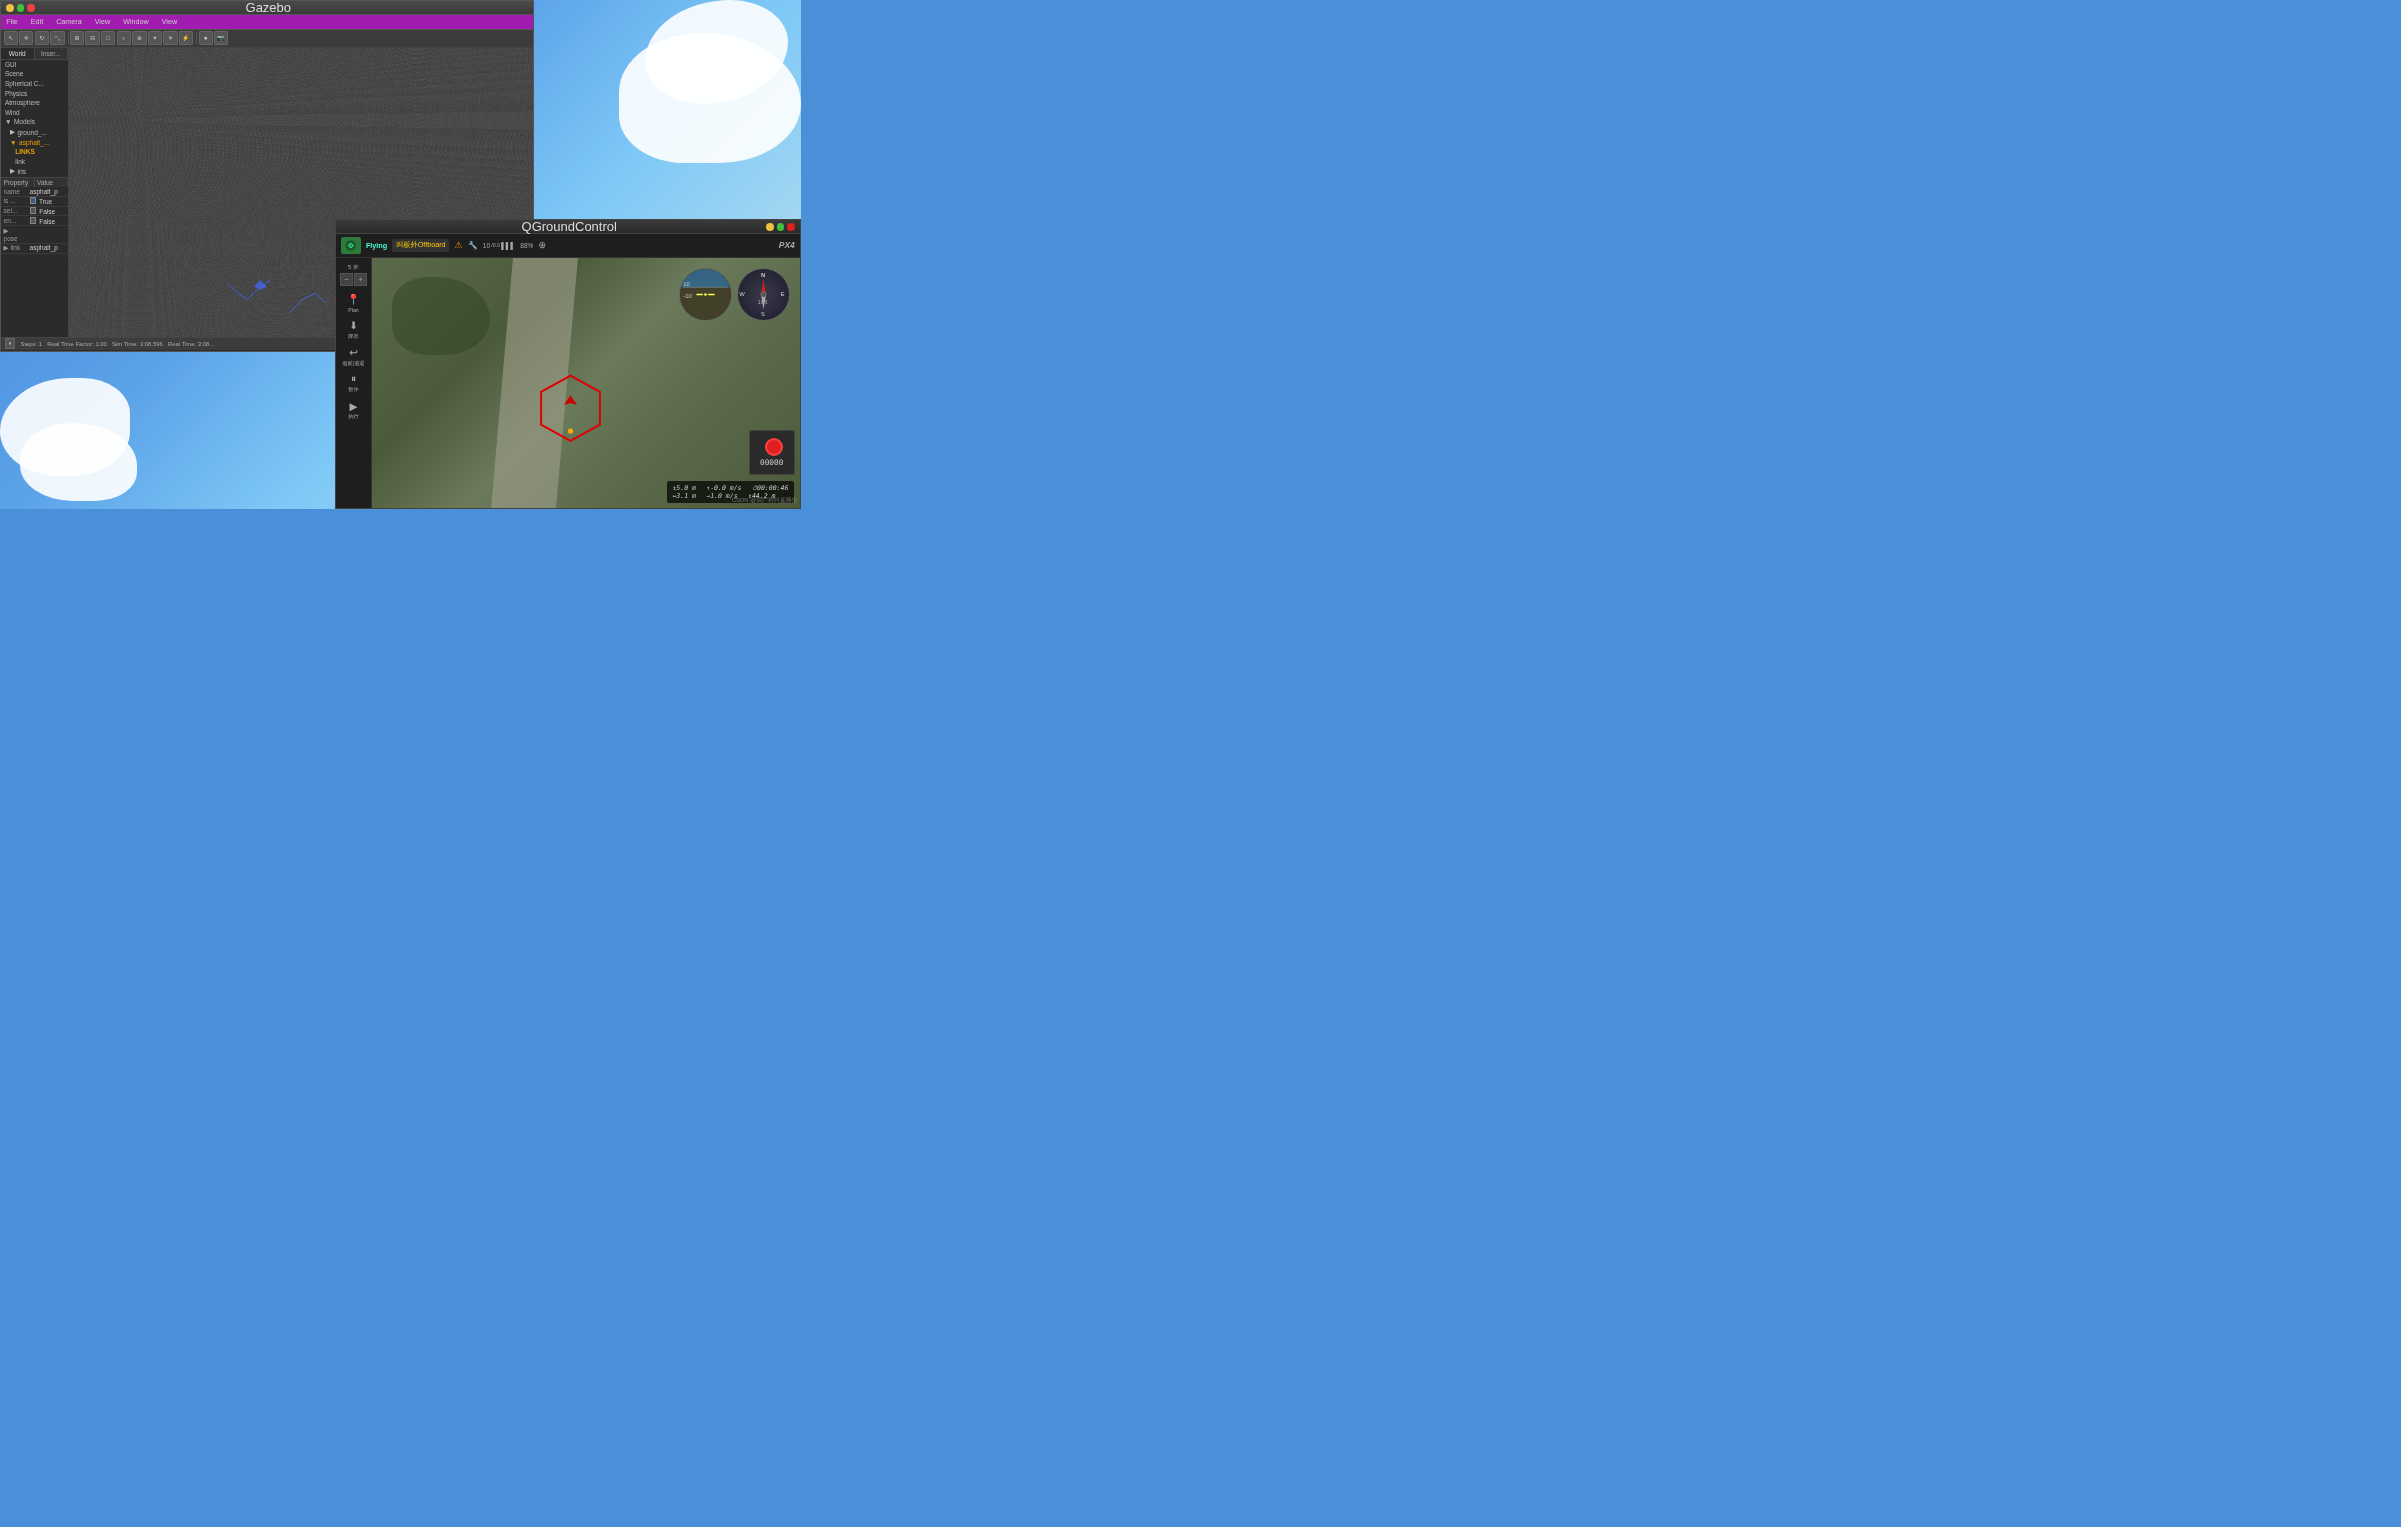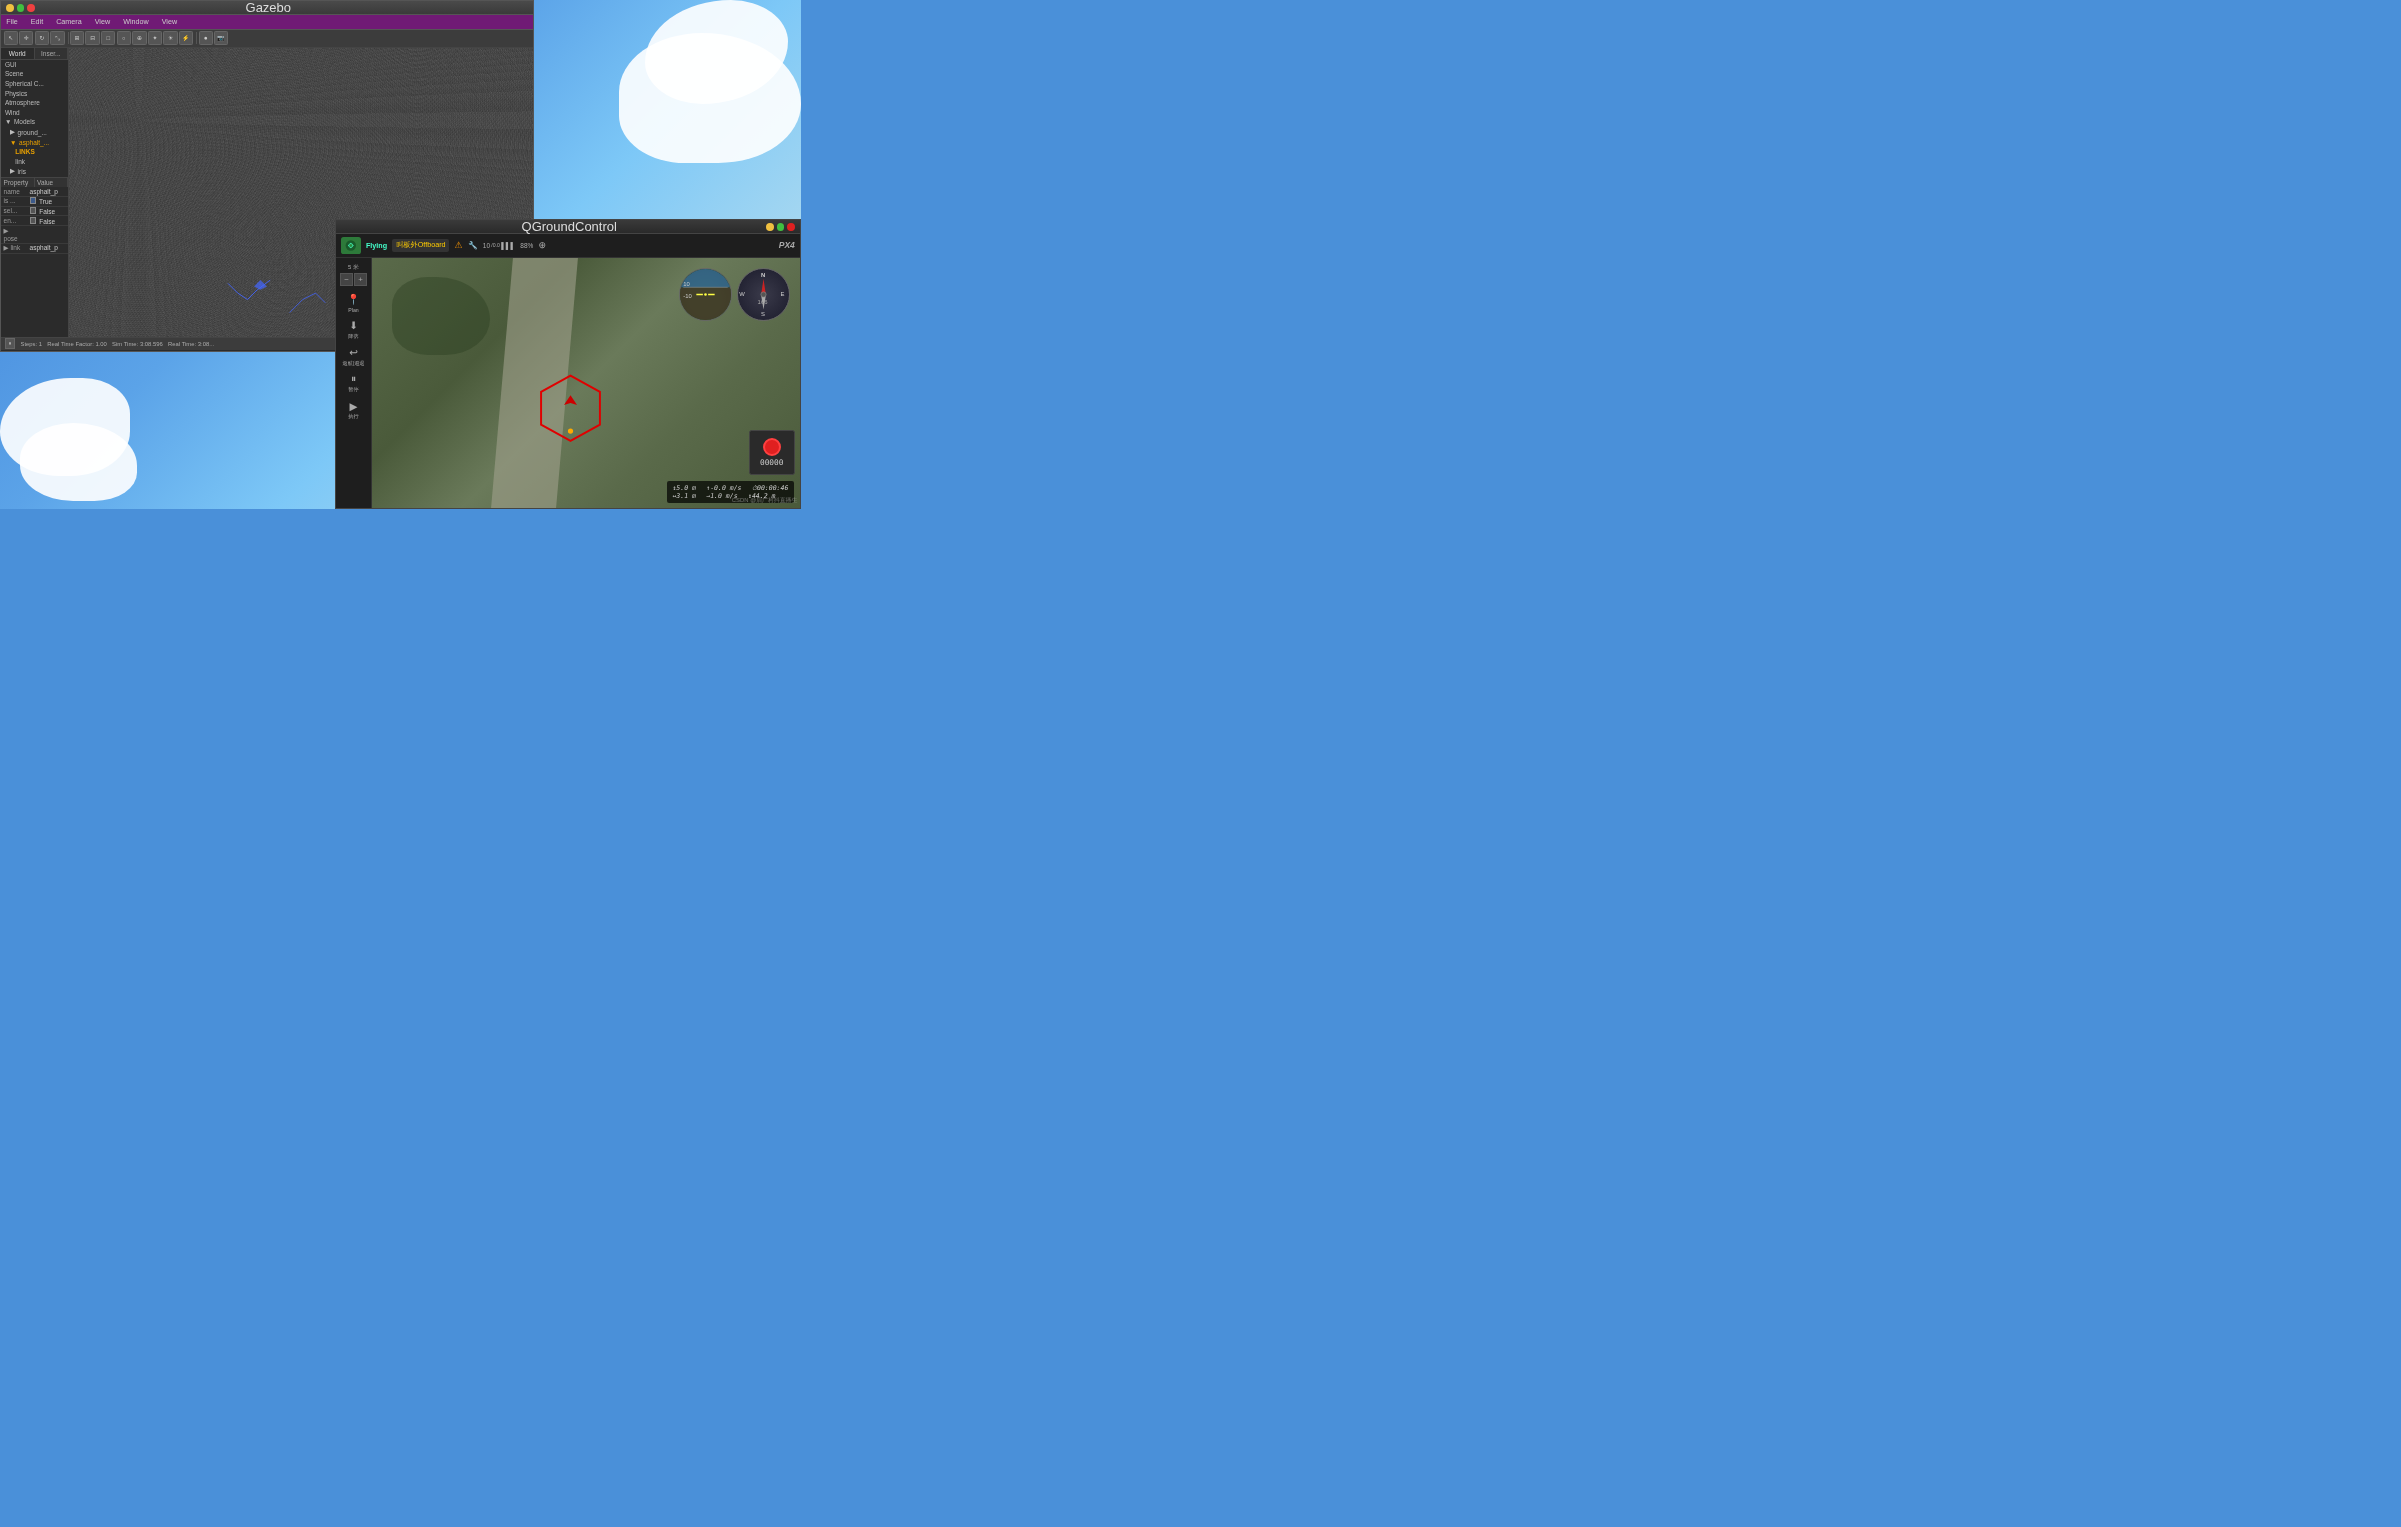--- a/index.html
+++ b/index.html
@@ -70,21 +70,21 @@
       border: none;
       cursor: pointer;
     }
 
     .win-btn-min { background: #f0c040; }
     .win-btn-max { background: #40c040; }
     .win-btn-close { background: #f04040; }
 
     
     .gazebo-menubar {
-      background: #701a75;
+      background: #a21caf;
       height: 14.3px;
       display: flex;
       align-items: center;
       padding: 0 2.6px;
       border-bottom: 0.7px solid #555;
       gap: 7.8px;
     }
 
     .menu-item {
       color: #ccc;
@@ -438,21 +438,21 @@
     
     .record-panel {
       position: absolute;
       bottom: 39px;
       right: 6.5px;
       background: #2a2a2a;
       border: 0.7px solid #444;
       padding: 6.5px 10.4px;
       display: flex;
       flex-direction: column;
-      align-items: center;
+      align-items: flex-end;
       gap: 2.6px;
       border-radius: 2.6px;
     }
 
     .record-btn {
       width: 18px;
       height: 18px;
       border-radius: 50%;
       background: #e02020;
       border: 2px solid #ff4040;

